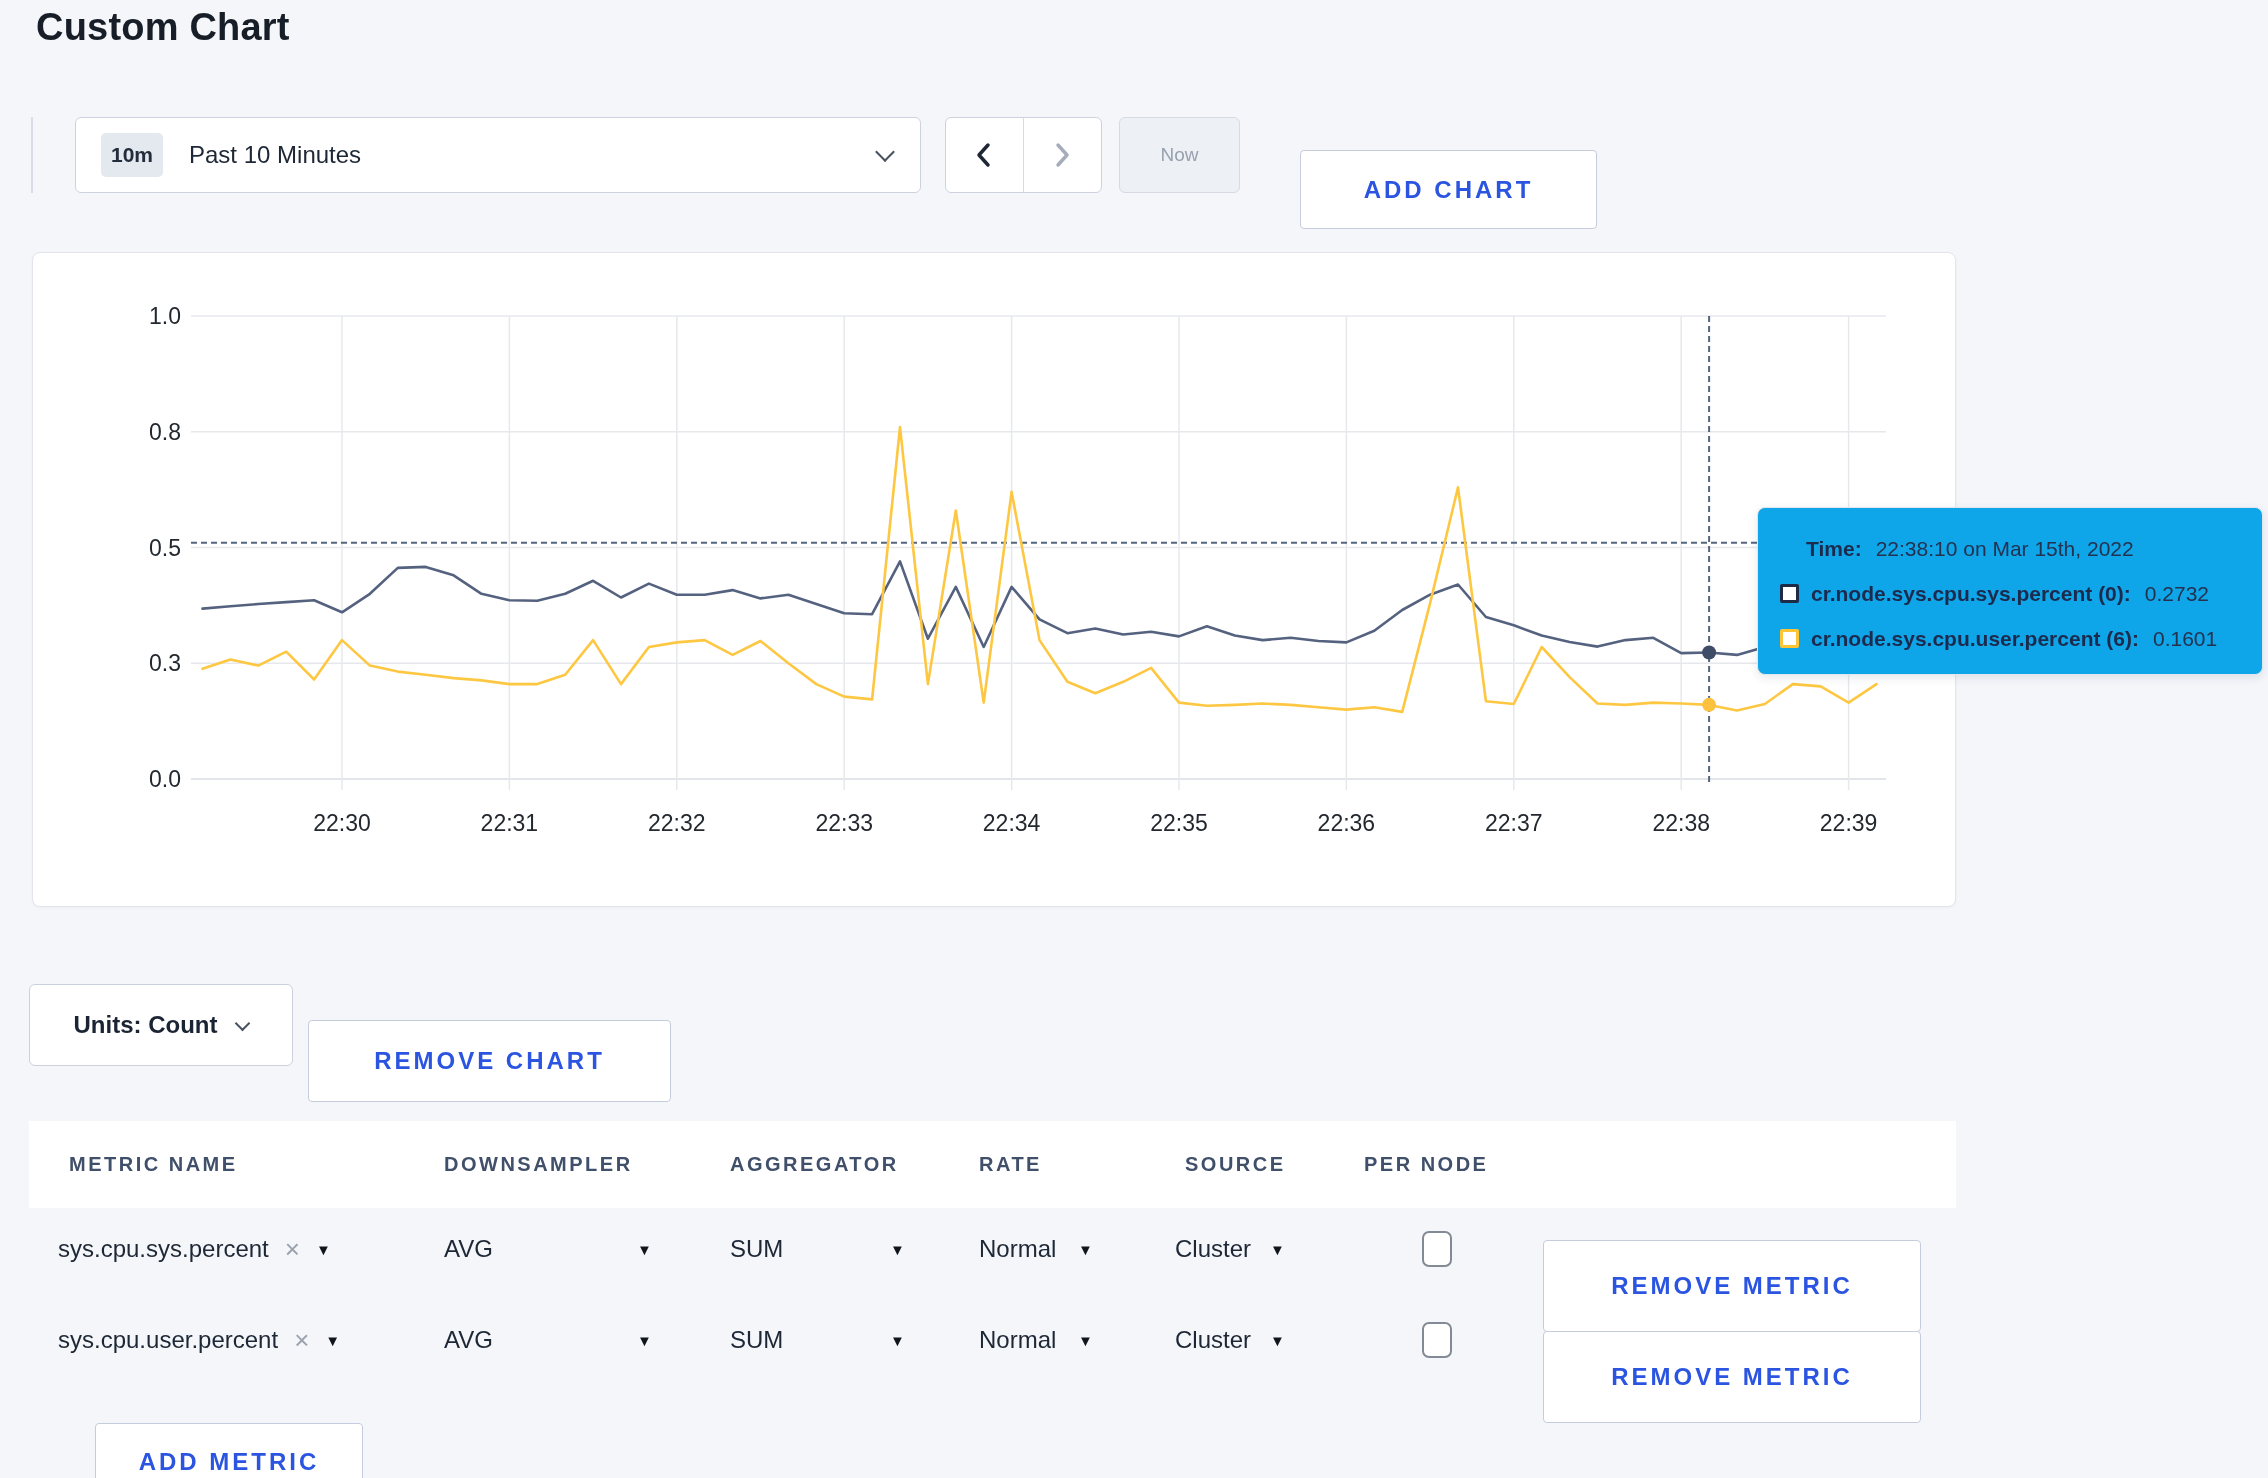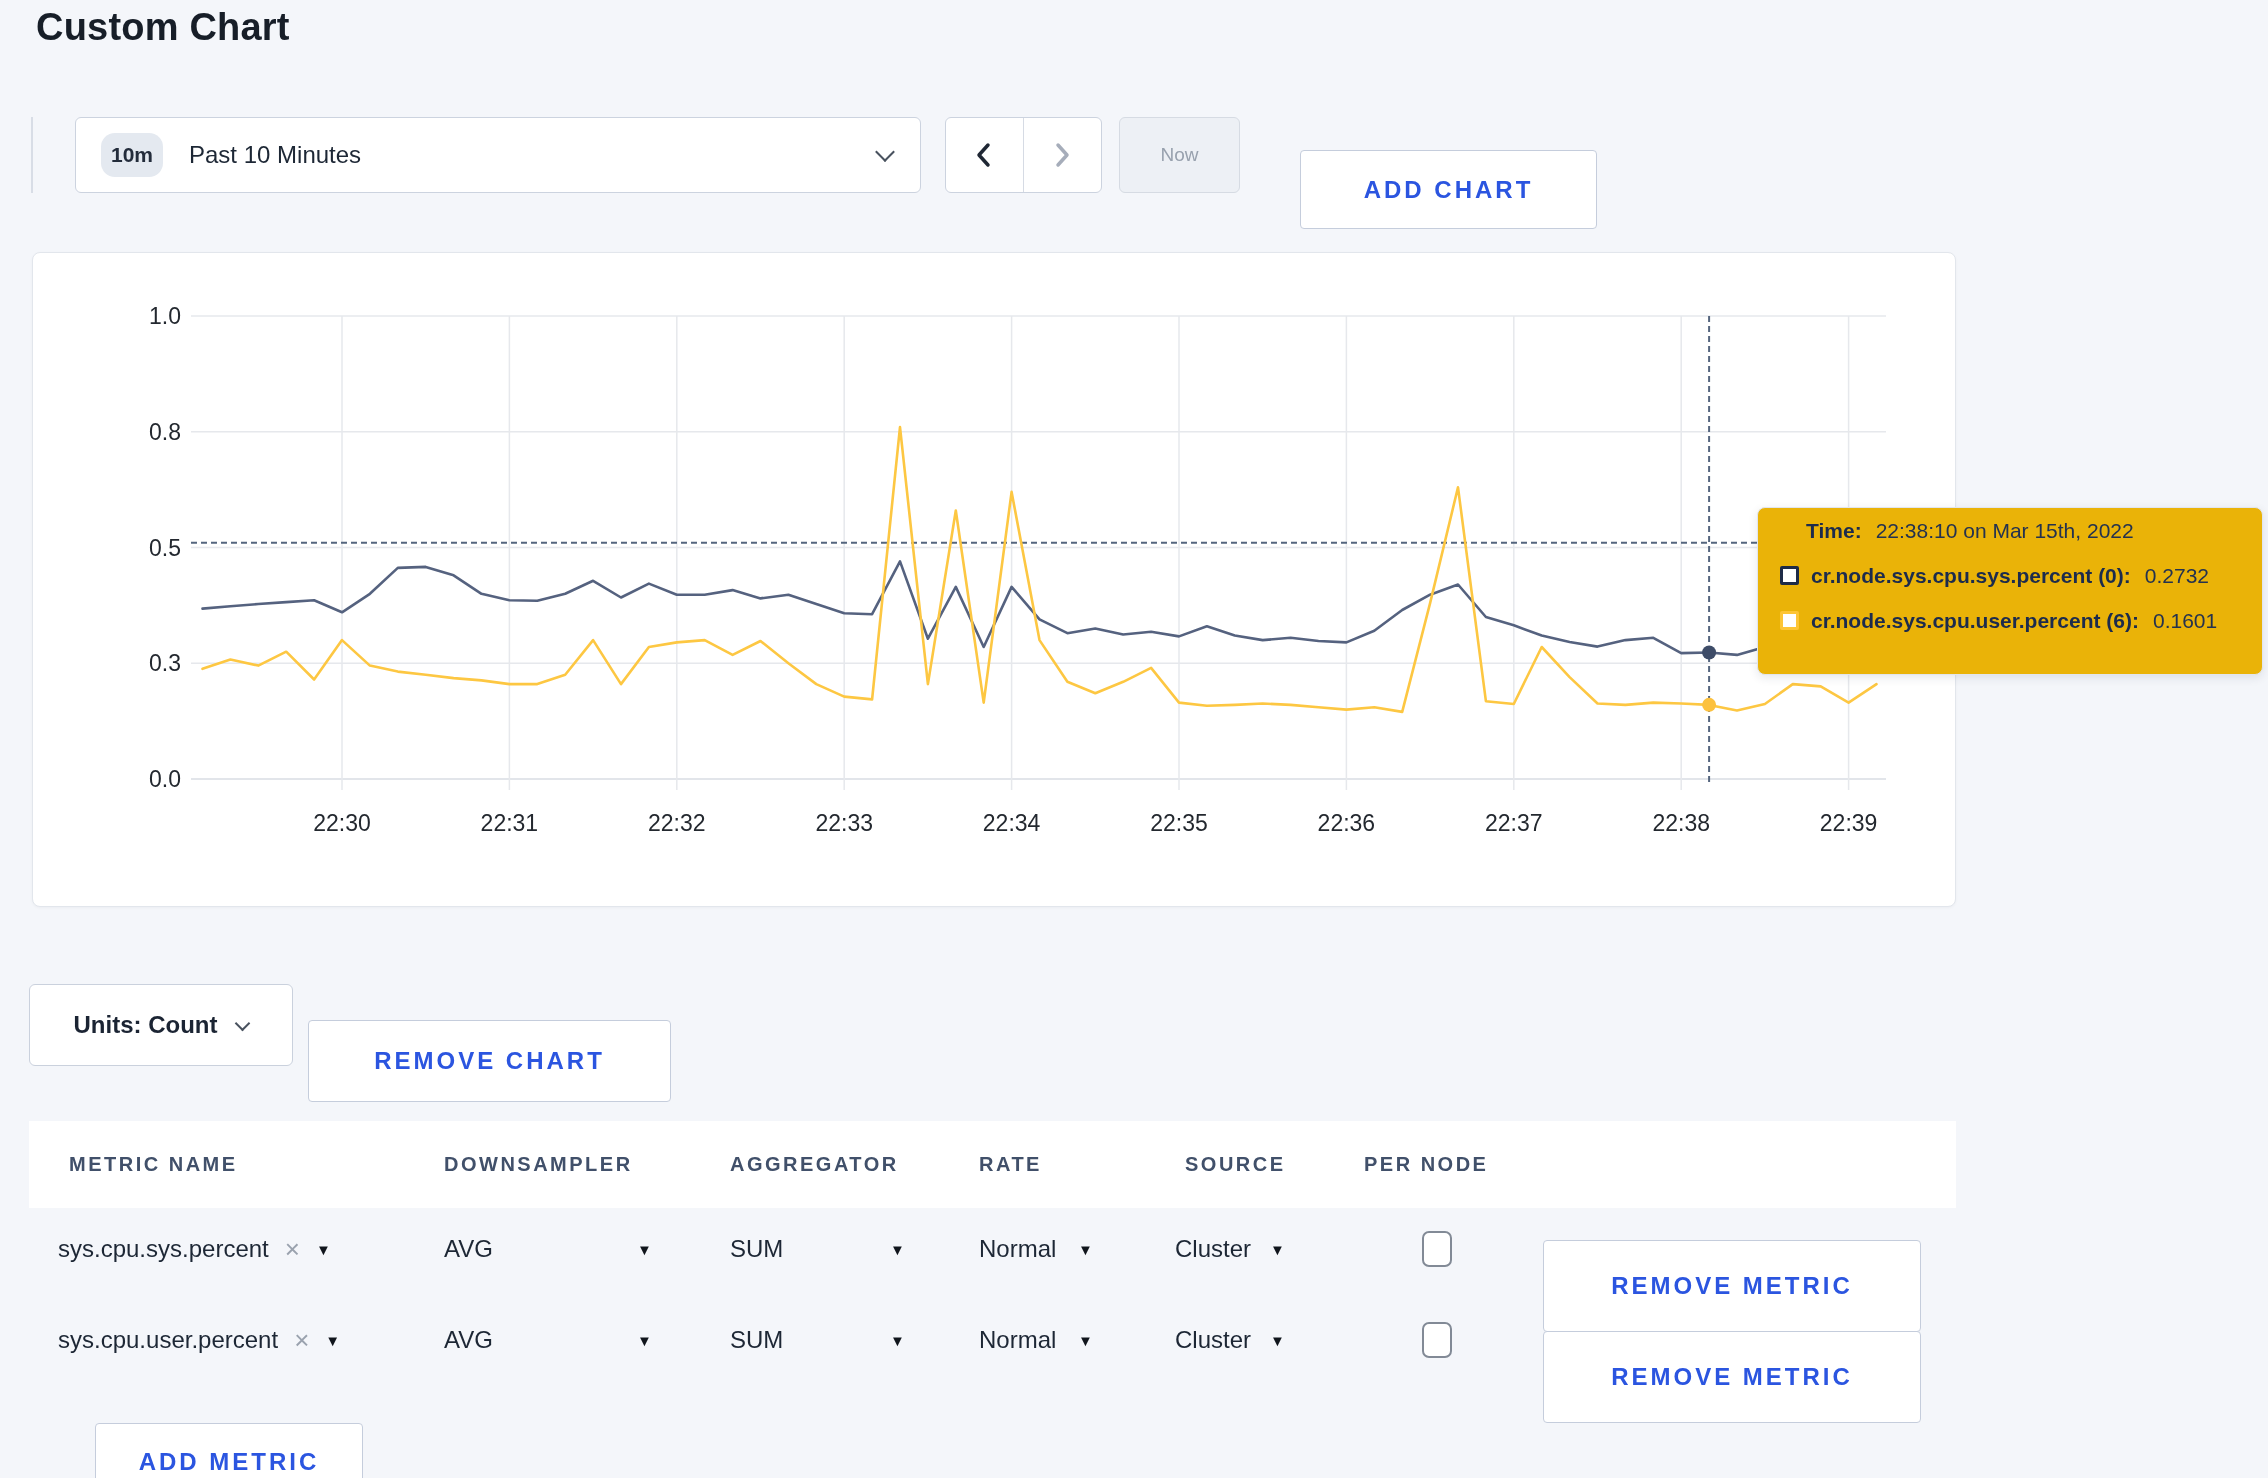--- a/index.html
+++ b/index.html
@@ -20,21 +20,21 @@
 
   
   #controls-divider { position:absolute; left:31px; top:117px; width:2px; height:76px; background:#d8dde6; }
   .ctl-box {
     position:absolute; top:117px; height:76px; background:#fff;
     border:1.5px solid #ccd3df; border-radius:6px;
     display:flex; align-items:center;
   }
   #time-range-select { left:75px; width:846px; padding:0 28px 0 25px; cursor:pointer; }
   #time-range-badge {
-    background:#e4e9f0; border-radius:14px; width:62px; height:44px;
+    background:#e4e9f0; border-radius:5px; width:62px; height:44px;
     display:flex; align-items:center; justify-content:center;
     font-size:21px; font-weight:bold; color:#232c3b;
   }
   #time-range-label { margin-left:26px; font-size:24px; color:#1d2735; flex:1; }
   .chev-down {
     width:14px; height:14px; border-right:2.5px solid #49525f; border-bottom:2.5px solid #49525f;
     transform:rotate(45deg); margin-top:-6px;
   }
   #nav-group { left:945px; width:157px; padding:0; }
   .nav-half { width:50%; height:100%; display:flex; align-items:center; justify-content:center; cursor:pointer; }
@@ -62,23 +62,23 @@
   }
   #plot { position:absolute; left:0; top:0; }
   .grid { stroke:#e6e8ec; stroke-width:1.5; }
   .gridb { stroke:#d9dde3; }
   .cross { stroke:#54657e; stroke-width:2; stroke-dasharray:6 4; fill:none; }
   .ytick, .xtick { font-size:23px; fill:#23282f; font-family:"Liberation Sans",sans-serif; }
 
   
   #chart-tooltip {
     position:absolute; left:1757px; top:507px; width:506px; height:168px;
-    background:#eab308; border:1px solid #e2e6ed; border-radius:8px;
+    background:#0ea5e9; border:1px solid #e2e6ed; border-radius:8px;
     box-shadow:0 3px 10px rgba(30,40,70,0.10);
-    z-index:5; color:#1e2c4d;
+    padding-top:18px; z-index:5; color:#1e2c4d;
   }
   .tt-row { display:flex; align-items:center; height:45px; padding-left:22px; font-size:21px; }
   .tt-row.first { padding-left:48px; }
   .tt-label { font-weight:bold; color:#1c2b4d; }
   .tt-value { margin-left:14px; color:#24324f; }
   .tt-swatch { width:19px; height:19px; border:3.5px solid #1e2b47; border-radius:2px; background:#fff; margin-right:12px; flex:none; }
 
   
   #units-select {
     position:absolute; left:29px; top:984px; width:264px; height:82px;

